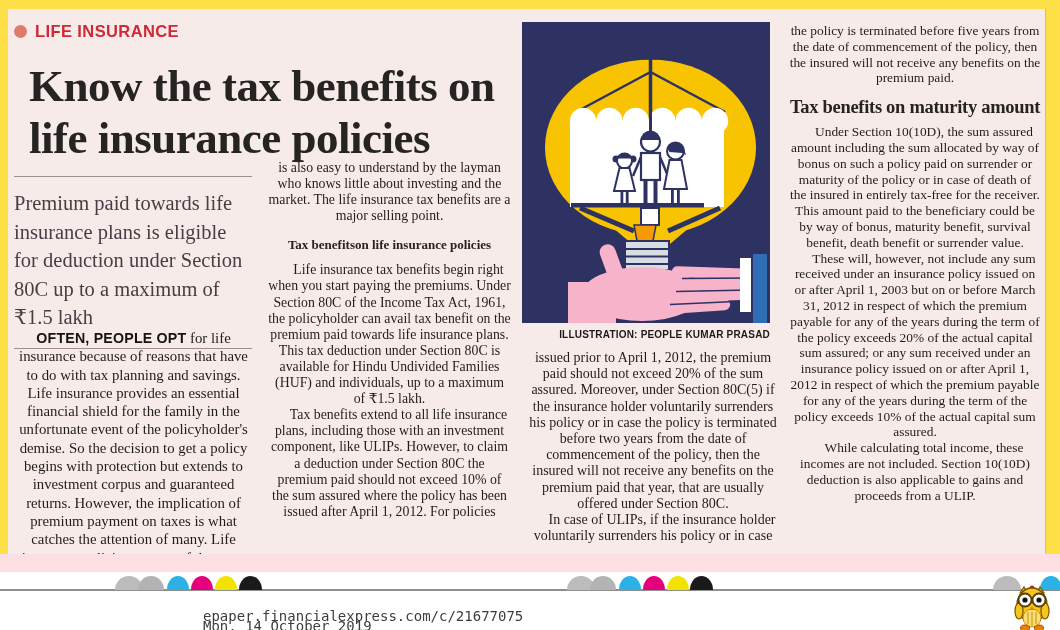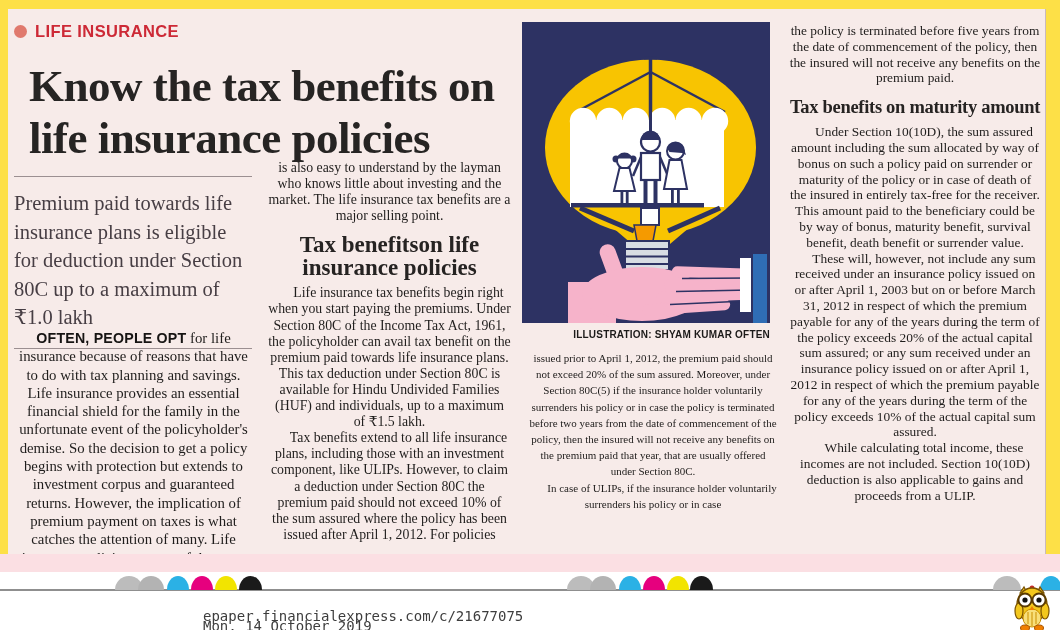--- a/index.html
+++ b/index.html
@@ -16,27 +16,27 @@
                 font-size:16.5px;letter-spacing:.4px;color:#cd2936;}
   
   .headline{font-size:45px;line-height:52px;font-weight:600;color:#262423;letter-spacing:-.5px;width:510px;}
   
   .standfirst{width:238px;border-top:1px solid #9b8f91;border-bottom:1px solid #9b8f91;
               padding:12px 0 16px 0;font-size:20.5px;line-height:28.5px;color:#473e44;}
   
   .body{color:#1f1d1c;text-align:justify;}
   .c1{width:239px;font-size:14.8px;line-height:18.3px;}
   .c2{width:243px;font-size:13.8px;line-height:16.1px;}
-  .c3{width:250px;font-size:11px;line-height:16.2px;}
+  .c3{width:250px;font-size:14px;line-height:16.2px;}
   .c4{width:252px;font-size:13.4px;line-height:15.8px;}
   .body p{margin:0;text-align:center;}
   .body p.ind{text-indent:18px;}
   .lead{font-family:"Liberation Sans","DejaVu Sans",sans-serif;font-weight:bold;font-size:.96em;
         letter-spacing:.2px;color:#161413;}
-  .subhead{font-size:23px;line-height:23px;font-weight:600;color:#262322;text-align:left;
+  .subhead{font-size:13px;line-height:23px;font-weight:600;color:#262322;text-align:left;
            text-indent:0;margin:9px 0 6px 0 !important;}
   .subhead.one-line{white-space:nowrap;font-size:18.5px;letter-spacing:-.3px;margin:10px 0 5px 0 !important;}
   
   #illo-box{left:522px;top:22px;width:248px;height:301px;}
   .caption{font-family:"Liberation Sans","DejaVu Sans",sans-serif;font-weight:bold;font-size:10px;
            letter-spacing:.2px;color:#1c1a19;width:248px;text-align:right;}
   
   #pink-gap{left:0;top:554px;width:1060px;height:18px;background:#fbdfe3;}
   #white-strip{left:0;top:572px;width:1060px;height:58px;background:#ffffff;}
   #strip-line{left:0;top:589px;width:1060px;height:2px;background:#8f8f8f;}
@@ -55,21 +55,21 @@
 
   <div id="paper"></div>
 
   <div class="abs kicker" style="left:14px;top:22px;">
     <span class="kicker-dot"></span>
     <span class="kicker-label">LIFE INSURANCE</span>
   </div>
 
   <h1 class="abs headline" style="left:13px;top:44px;margin:16px;">Know the tax benefits on life insurance policies</h1>
 
-  <div class="abs standfirst" style="left:14px;top:176px;">Premium paid towards life insurance plans is eligible for deduction under Section 80C up to a maximum of ₹1.0 lakh</div>
+  <div class="abs standfirst" style="left:14px;top:176px;">Premium paid towards life insurance plans is eligible for deduction under Section 80C up to a maximum of ₹1.5 lakh</div>
 
   <div class="abs body c1" style="left:14px;top:329px;">
     <p><span class="lead">OFTEN, PEOPLE OPT</span><span> for life insurance because of reasons that have to do with tax planning and savings. Life insurance provides an essential financial shield for the family in the unfortunate event of the policyholder's demise. So the decision to get a policy begins with protection but extends to investment corpus and guaranteed returns. However, the implication of premium payment on taxes is what catches the attention of many. Life insurance policies are one of the most widely used tax saving investment instruments. This route</span></p>
   </div>
 
   <div class="abs body c2" style="left:268px;top:160px;">
     <p>is also easy to understand by the layman who knows little about investing and the market. The life insurance tax benefits are a major selling point.</p>
     <p class="subhead">Tax benefitson life insurance policies</p>
     <p class="ind">Life insurance tax benefits begin right when you start paying the premiums. Under Section 80C of the Income Tax Act, 1961, the policyholder can avail tax benefit on the premium paid towards life insurance plans. This tax deduction under Section 80C is available for Hindu Undivided Families (HUF) and individuals, up to a maximum of ₹1.5 lakh.</p>
     <p class="ind">Tax benefits extend to all life insurance plans, including those with an investment component, like ULIPs. However, to claim a deduction under Section 80C the premium paid should not exceed 10% of the sum assured where the policy has been issued after April 1, 2012. For policies</p>
@@ -150,21 +150,21 @@
         <rect x="120" y="283" width="88" height="11" rx="5.5" transform="rotate(-4 120 283)"></rect>
         <line x1="160" y1="256.5" x2="227" y2="256" stroke="#2d3263" stroke-width="1.6"></line>
         <line x1="154" y1="269.5" x2="228" y2="268" stroke="#2d3263" stroke-width="1.6"></line>
         <line x1="148" y1="282.5" x2="224" y2="279" stroke="#2d3263" stroke-width="1.6"></line>
       </g>
 
       <rect x="218" y="236" width="11" height="54" fill="#ffffff"></rect>
       <rect x="231" y="232" width="14" height="69" fill="#2f6db5"></rect>
     </svg>
   </div>
-  <div class="abs caption" style="left:522px;top:329px;">ILLUSTRATION: SHYAM KUMAR OFTEN</div>
+  <div class="abs caption" style="left:522px;top:329px;">ILLUSTRATION: PEOPLE KUMAR PRASAD</div>
 
   <div class="abs body c3" style="left:528px;top:350px;">
     <p>issued prior to April 1, 2012, the premium paid should not exceed 20% of the sum assured. Moreover, under Section 80C(5) if the insurance holder voluntarily surrenders his policy or in case the policy is terminated before two years from the date of commencement of the policy, then the insured will not receive any benefits on the premium paid that year, that are usually offered under Section 80C.</p>
     <p class="ind">In case of ULIPs, if the insurance holder voluntarily surrenders his policy or in case</p>
   </div>
 
   <div class="abs body c4" style="left:789px;top:23px;">
     <p>the policy is terminated before five years from the date of commencement of the policy, then the insured will not receive any benefits on the premium paid.</p>
     <p class="subhead one-line">Tax benefits on maturity amount</p>
     <p class="ind">Under Section 10(10D), the sum assured amount including the sum allocated by way of bonus on such a policy paid on surrender or maturity of the policy or in case of death of the insured in entirely tax-free for the receiver. This amount paid to the beneficiary could be by way of bonus, maturity benefit, survival benefit, death benefit or surrender value.</p>

